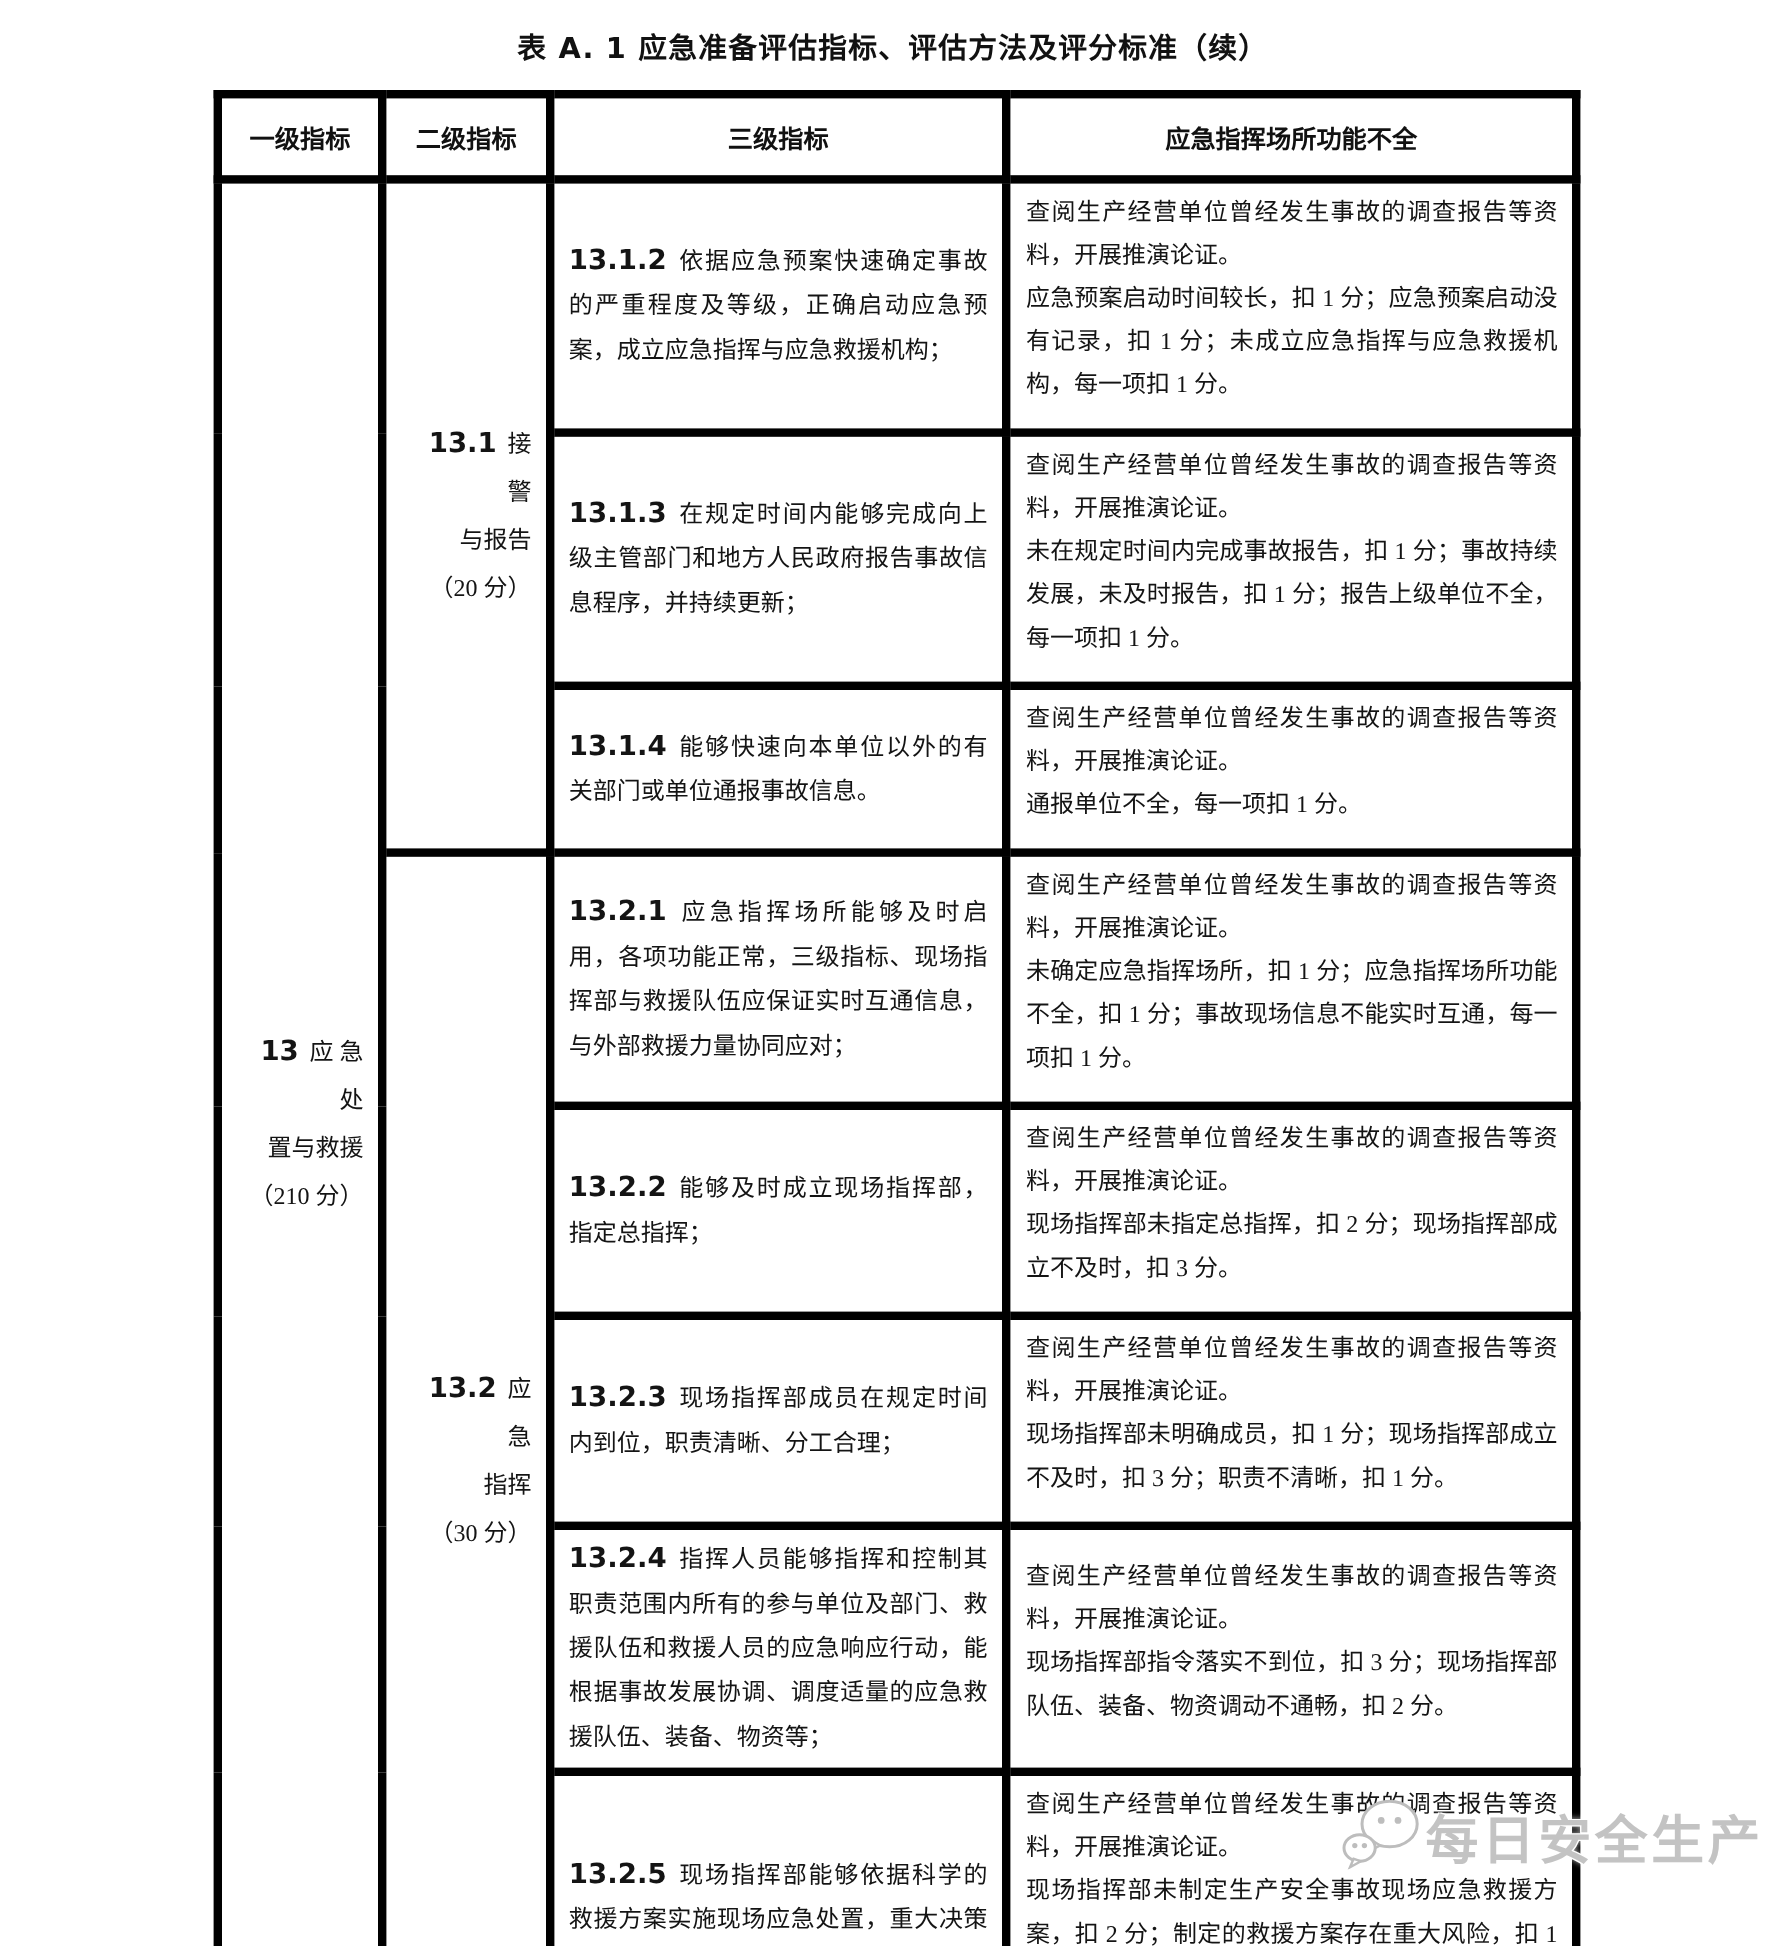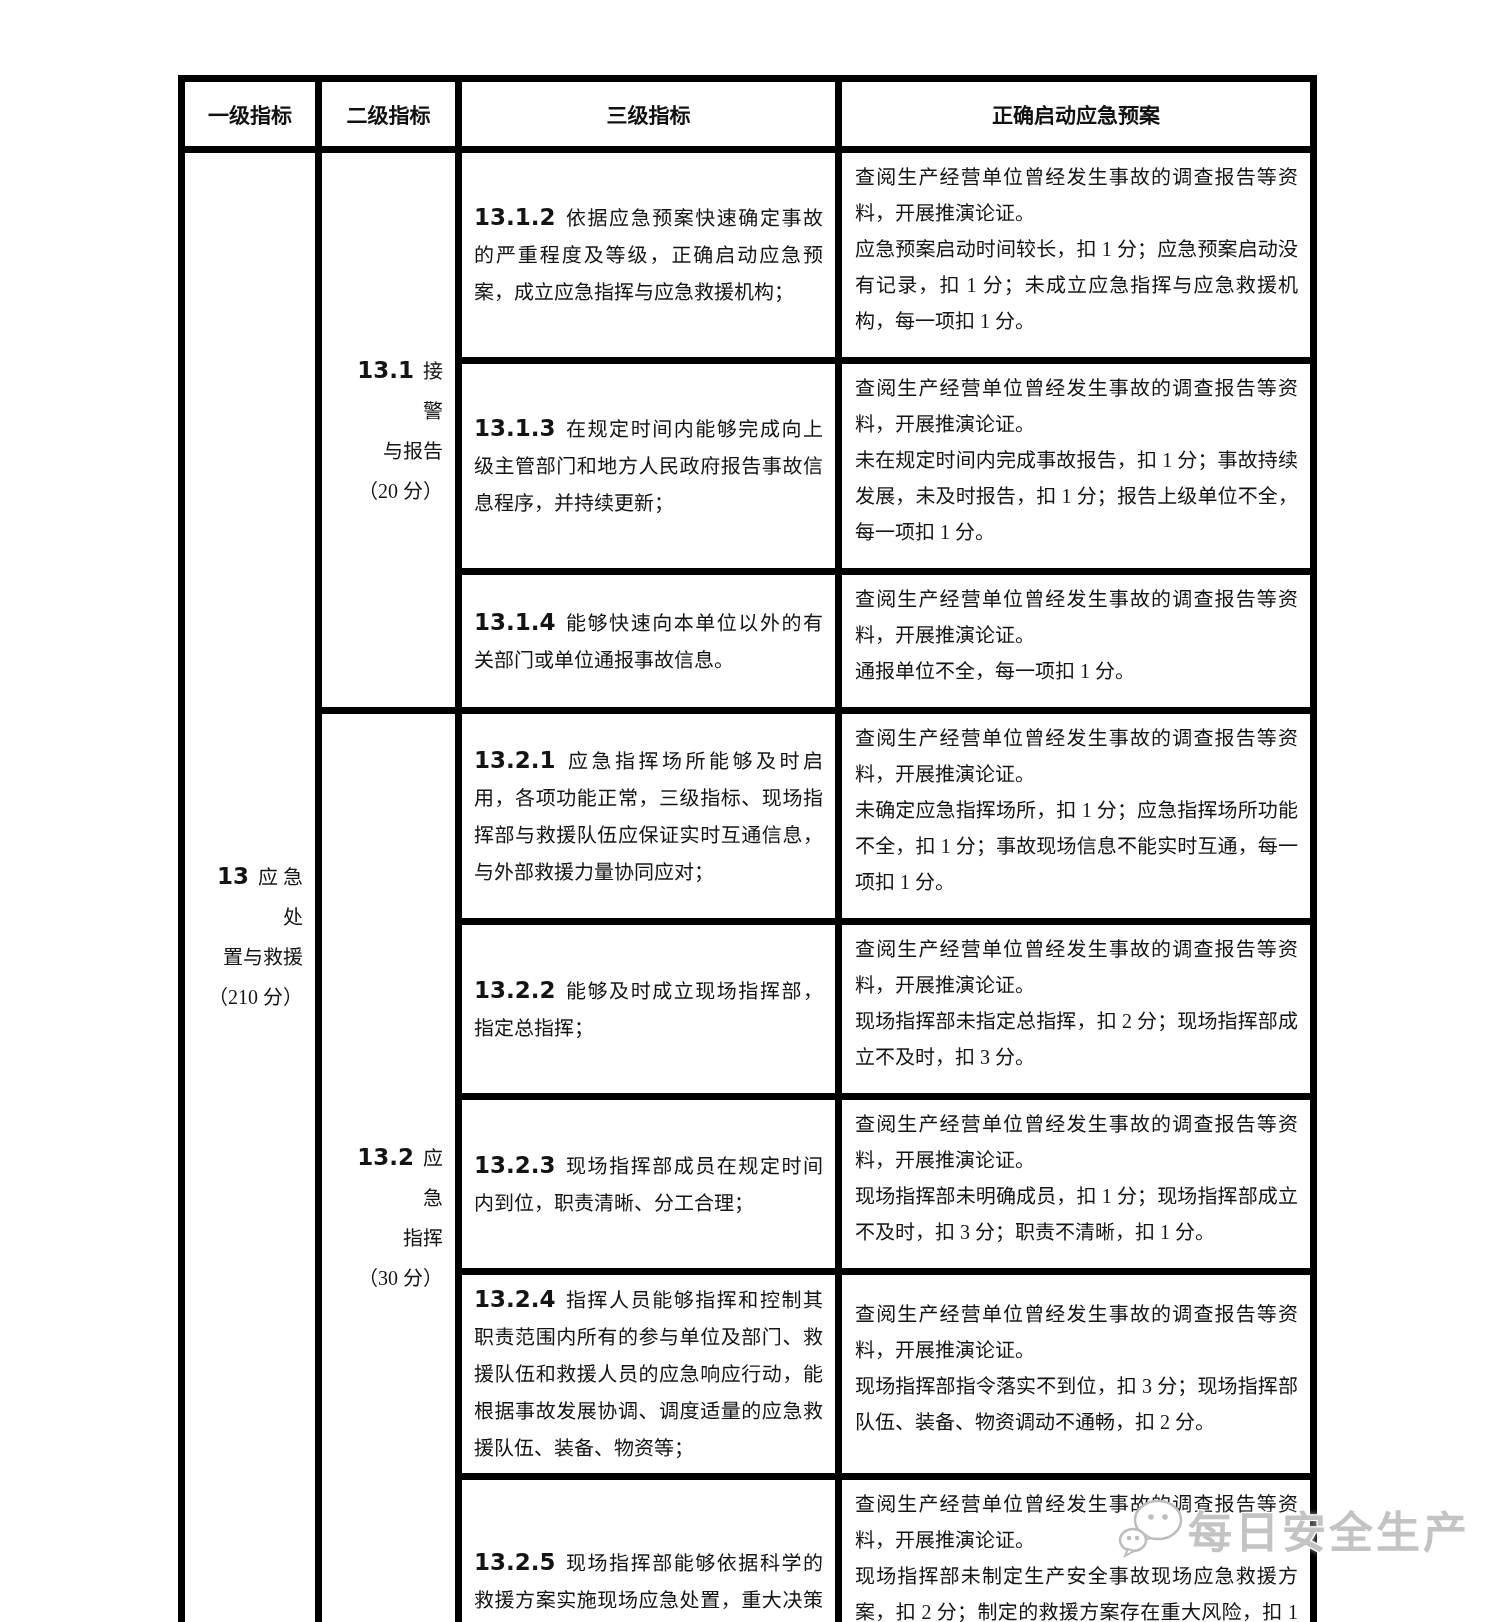--- a/index.html
+++ b/index.html
@@ -114,34 +114,35 @@
        0 0 6px #ffffff;
     margin-left:4px;
     white-space:nowrap;
   }
 </style>
 </head>
 <body>
 
 <div class="page">
 
+  <div class="doc-title">表 A. 1  应急准备评估指标、评估方法及评分标准（续）</div>
 
   <table class="eval">
     <colgroup>
         <col class="c1">
         <col class="c2">
         <col class="c3">
         <col class="c4">
       </colgroup>
     <thead>
       <tr>
         <th class="hdr">一级指标</th>
         <th class="hdr">二级指标</th>
         <th class="hdr">三级指标</th>
-        <th class="hdr">正确启动应急预案</th>
+        <th class="hdr">应急指挥场所功能不全</th>
       </tr>
     </thead>
     <tbody>
       <tr class="r1">
         <td class="cell-l1" rowspan="8">
           <span class="num">13</span><span>应 急 处</span><span class="pre">置与救援
 （210 分）</span>
         </td>
         <td class="cell-l2" rowspan="3">
           <span class="num">13.1</span><span>接 警</span><span class="pre">与报告

